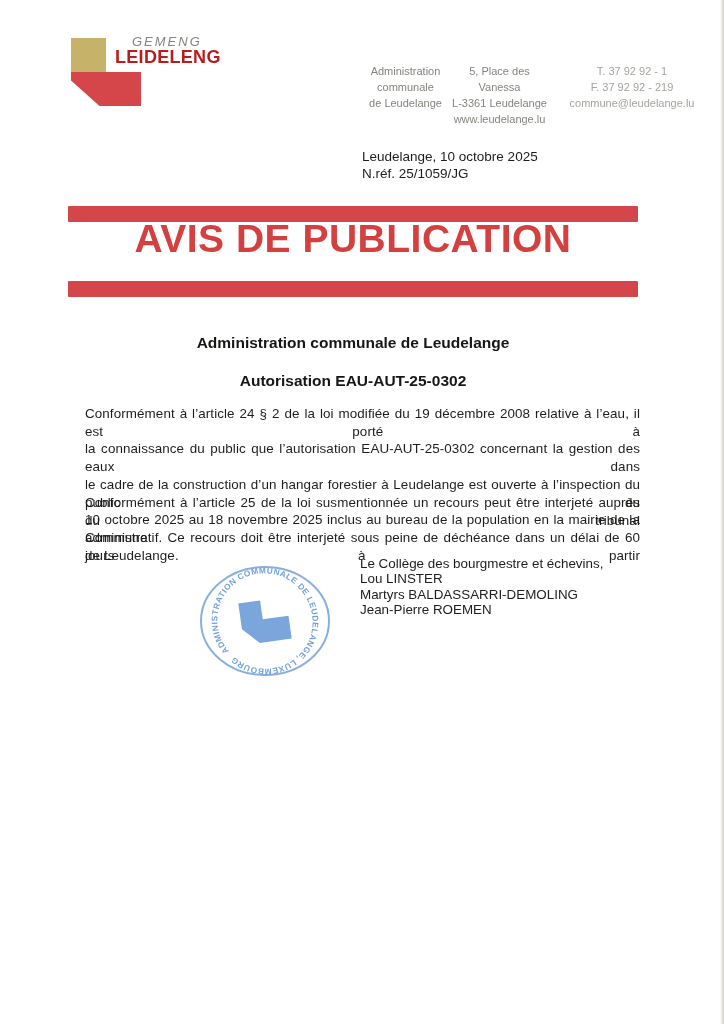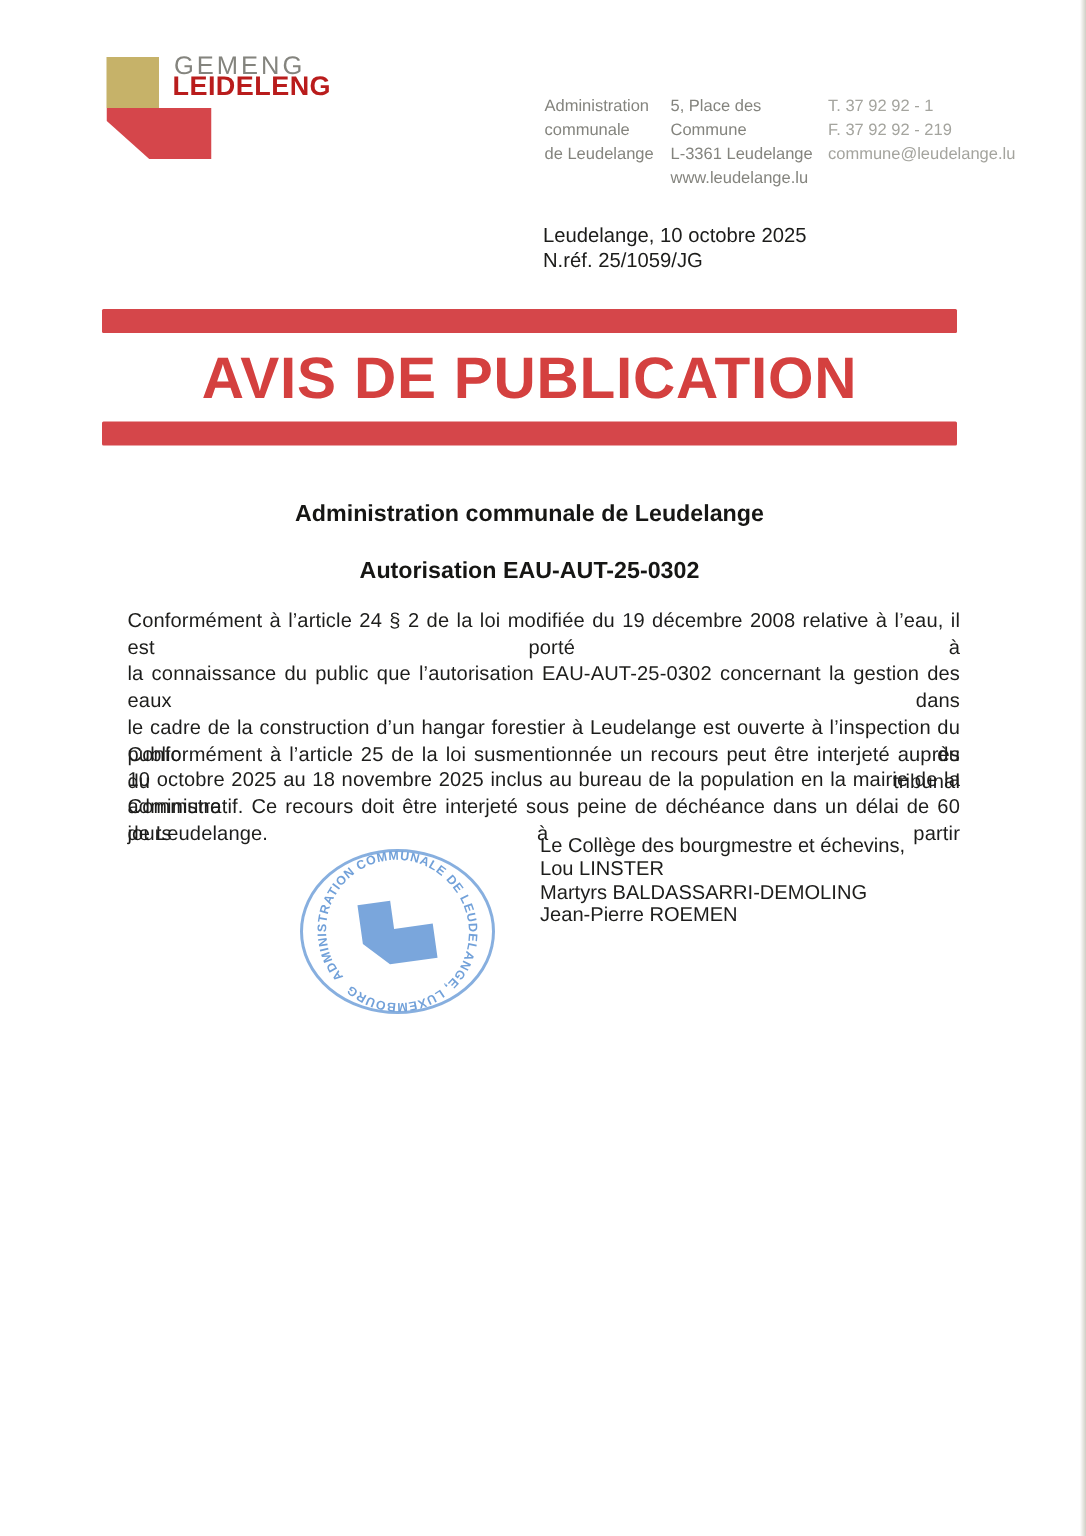--- a/index.html
+++ b/index.html
@@ -7,38 +7,38 @@
     width:724px;height:1024px;position:relative;background:#ffffff;
     font-family:"Liberation Sans","DejaVu Sans",sans-serif;
     color:var(--body-text,#1d1d1b);overflow:hidden;
   }
   .abs{position:absolute;}
 
   
   .logo-gold{left:71px;top:38px;width:35px;height:34px;background:var(--gold,#c6b269);}
   .logo-pennant{left:71px;top:72px;width:70px;height:34px;display:block;}
   .logo-pennant polygon{fill:var(--logo-red,#d5464b);}
-  .logo-gemeng{left:116px;top:34px;font-size:17px;letter-spacing:2px;color:var(--gray-text,#84847e);}
+  .logo-gemeng{left:132px;top:34px;font-size:13px;letter-spacing:2px;color:var(--gray-text,#84847e);font-style:italic;}
   .logo-name{left:115px;top:47px;font-size:18px;font-weight:bold;letter-spacing:.3px;color:#b91c1c;}
 
   
-  .hdr-col{top:63px;font-size:11px;line-height:16px;color:var(--gray-text,#84847e);}
+  .hdr-col{top:63px;font-size:11px;line-height:16px;color:var(--gray-text,#84847e);text-align:center;}
   .hdr-org{left:363px;width:85px;}
   .hdr-addr{left:447px;width:105px;}
   .hdr-contact{left:552px;width:160px;color:var(--light-gray-text,#a4a49e);}
 
   
   .ref-block{left:362px;top:148px;font-size:13.5px;line-height:17px;color:#1c1c1a;}
 
   
   .bar{left:68px;width:570px;height:16px;background:var(--bar-red,#d5464a);border-radius:1px;}
   .bar-top{top:206px;}
   .bar-bottom{top:281px;}
   .banner-title{
-    left:68px;top:230px;width:570px;text-align:center;
+    left:68px;top:216px;width:570px;text-align:center;
     font-size:39px;line-height:46px;font-weight:bold;letter-spacing:.5px;
     color:var(--red,#d4403f);
   }
 
   
   .doc-h{left:68px;width:570px;text-align:center;font-size:15.5px;font-weight:bold;color:#161614;}
   .doc-h1{top:334px;}
   .doc-h2{top:372px;}
 
   
@@ -72,21 +72,21 @@
   </svg>
   <div class="abs logo-gemeng">GEMENG</div>
   <div class="abs logo-name">LEIDELENG</div>
 
   <div class="abs hdr-col hdr-org">
     <div>Administration</div>
     <div>communale</div>
     <div>de Leudelange</div>
   </div>
   <div class="abs hdr-col hdr-addr">
-    <div>5, Place des Commune</div>
+    <div>5, Place des Vanessa</div>
     <div>L-3361 Leudelange</div>
     <div>www.leudelange.lu</div>
   </div>
   <div class="abs hdr-col hdr-contact">
     <div>T. 37 92 92 - 1</div>
     <div>F. 37 92 92 - 219</div>
     <div>commune@leudelange.lu</div>
   </div>
 
   <div class="abs ref-block">

